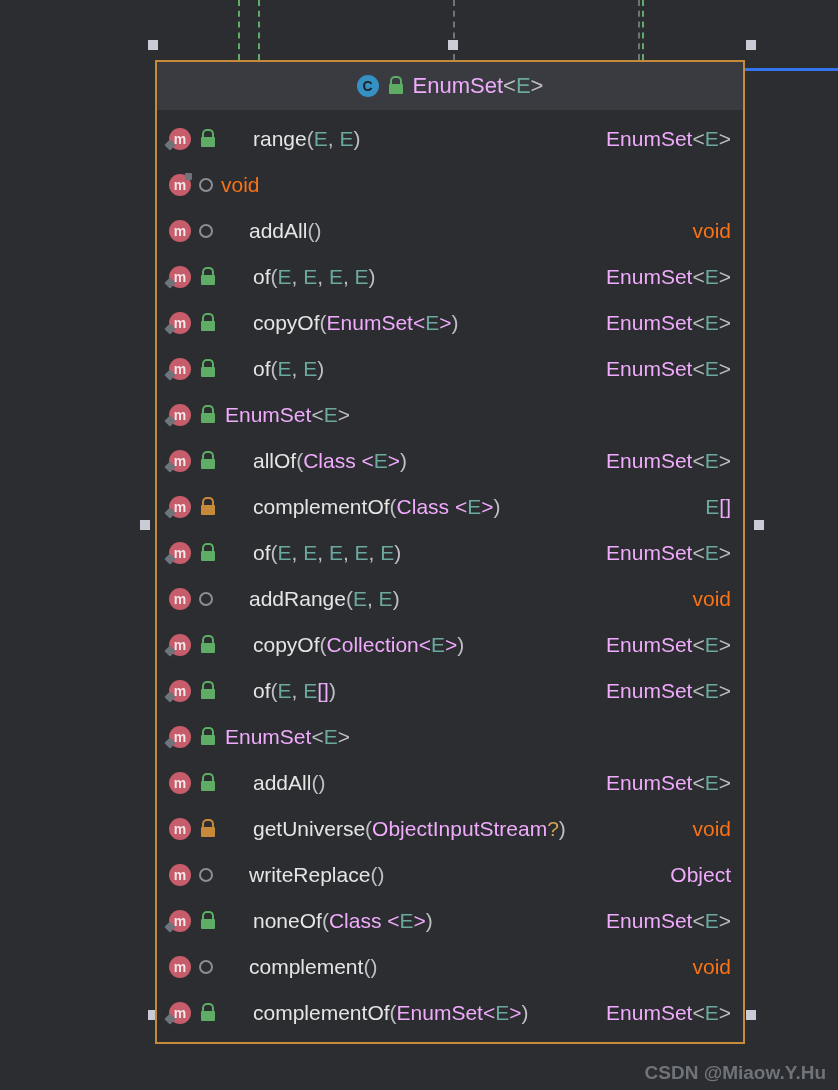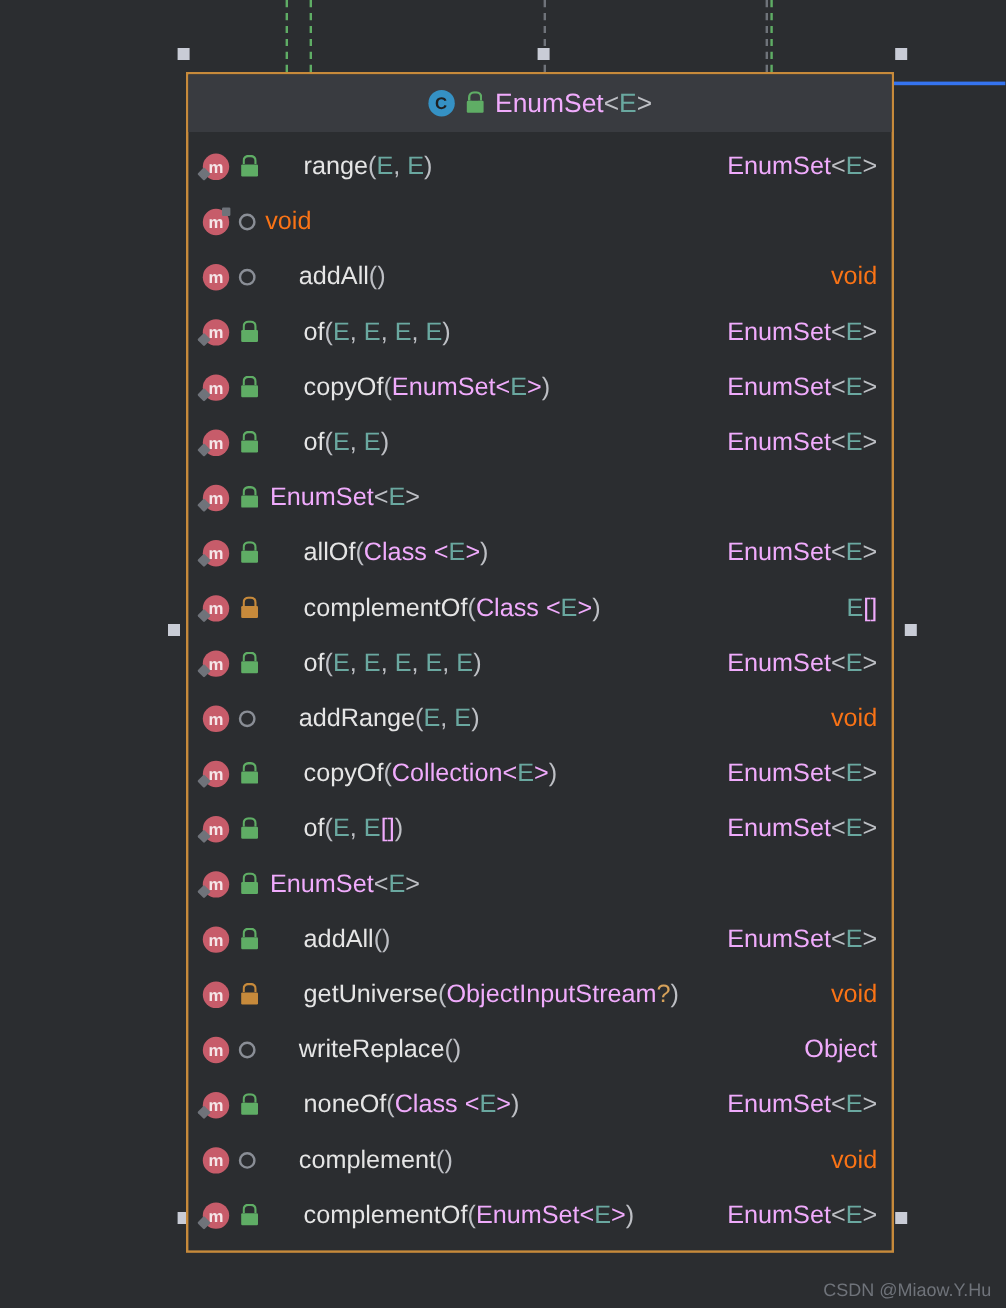--- a/index.html
+++ b/index.html
@@ -157,22 +157,23 @@
   .col-type   { color: #6aa8a0; }
   .col-plain  { color: #f0abfc; }
   .col-angle  { color: #bdbfc4; }
   .col-q      { color: #d6a15a; }
   .col-void   { color: #f97316; }
   .ret { text-align: right; white-space: nowrap; font-size: 21px; }
   .watermark {
     position: absolute;
     bottom: 6px;
     right: 12px;
-    font-size: 15px;
+    font-size: 19px;
     color: #6f737a;
+    font-weight: bold;
   }
 </style>
 </head>
 <body>
 
 <div class="vline v-green" style="left:238px"></div>
 <div class="vline v-green" style="left:258px"></div>
 <div class="vline v-gray" style="left:453px"></div>
 <div class="vline v-gray" style="left:638px"></div>
 <div class="vline v-green" style="left:642px"></div>

